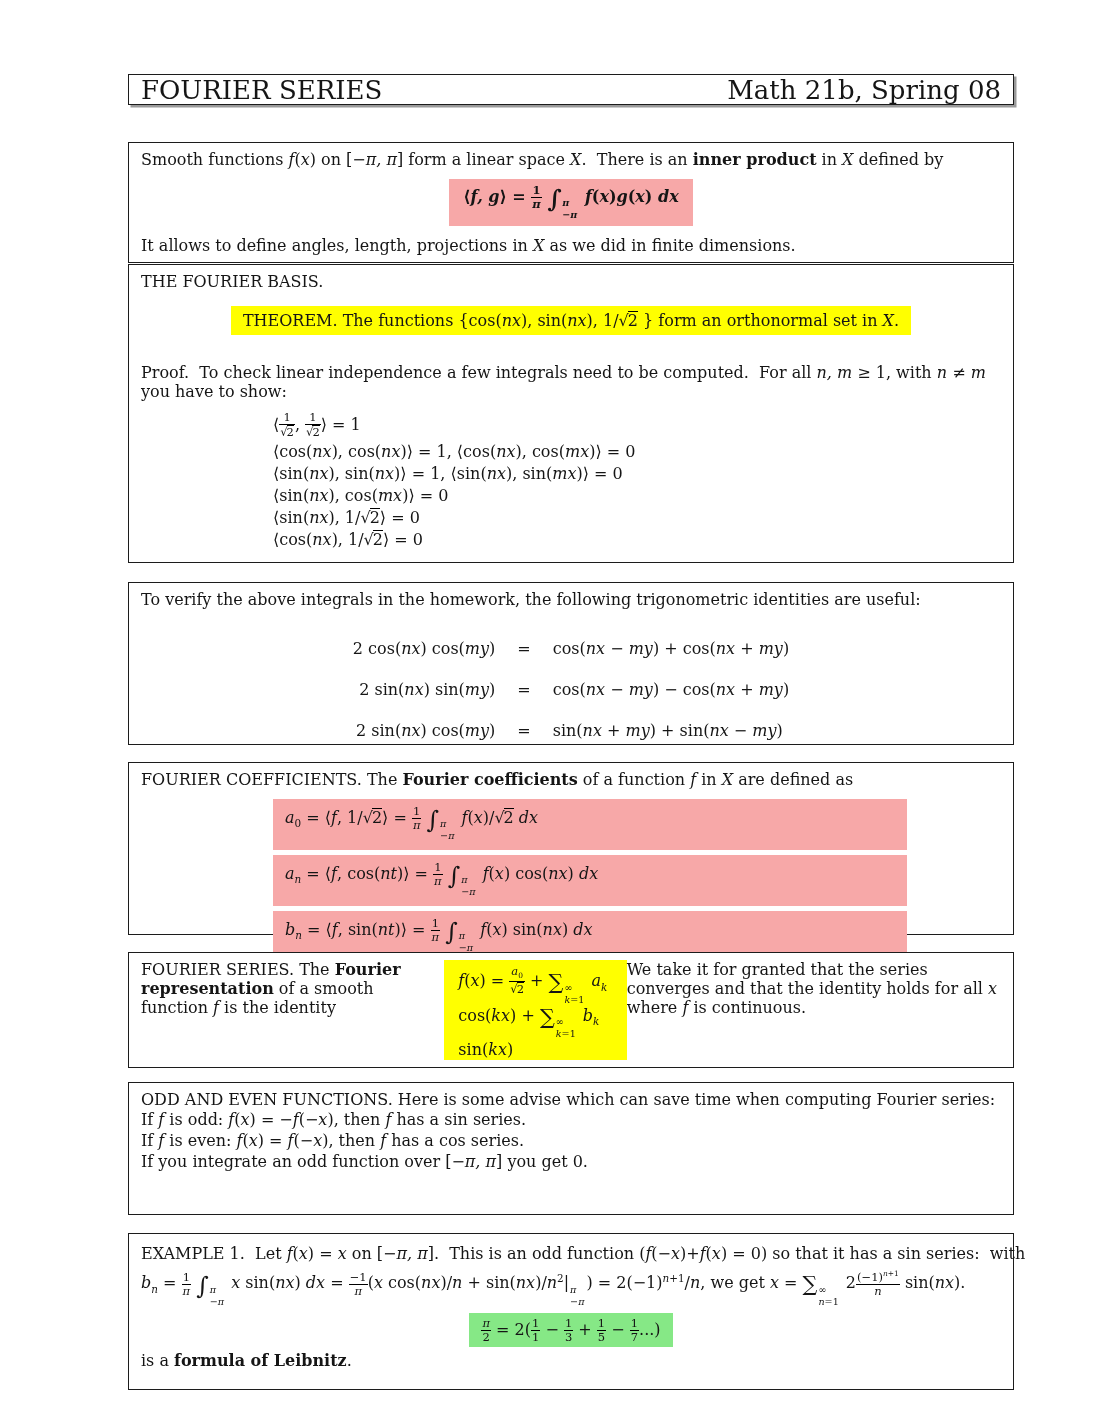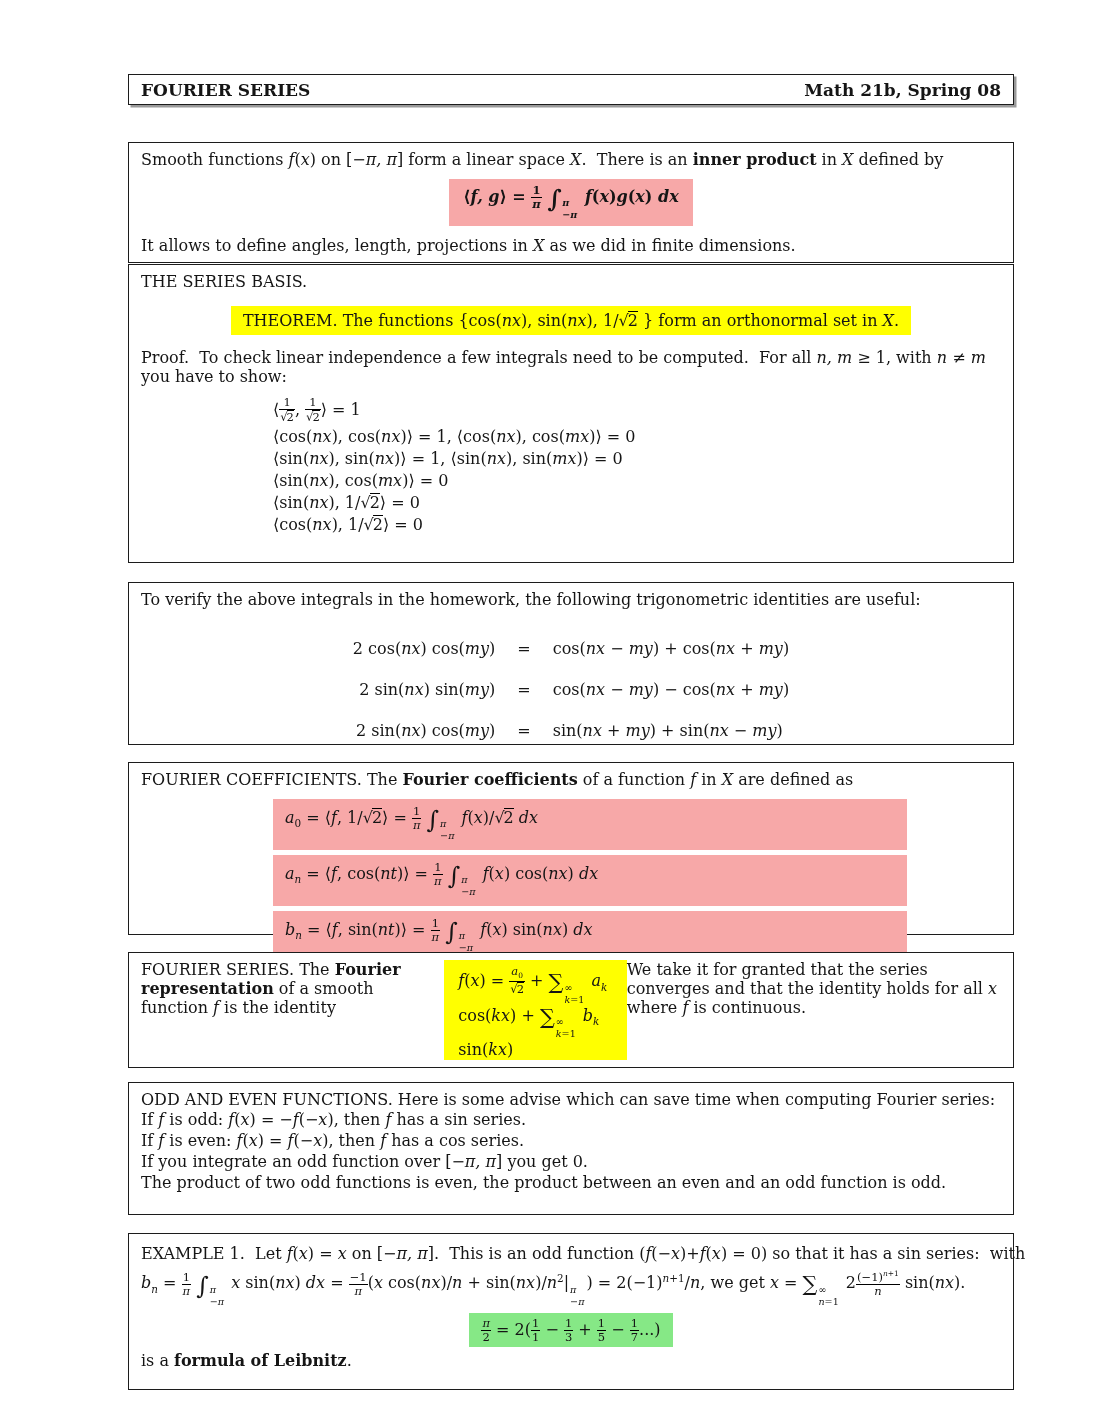--- a/index.html
+++ b/index.html
@@ -1,31 +1,31 @@
 <!DOCTYPE html>
 <html><head>
 <meta charset="utf-8">
 <style>
   html,body{margin:0;padding:0;background:#fff;}
   .page{position:relative;width:1100px;height:1424px;background:#ffffff;
         font-family:"DejaVu Serif",serif;font-size:16px;color:#151515;overflow:hidden;}
   .box{position:absolute;left:128px;width:886px;background:#fff;border:1.6px solid #1c1c1c;
        box-sizing:border-box;padding:7px 12px;}
   .hdr{top:74px;height:31px;display:flex;justify-content:space-between;align-items:center;
-       font-weight:bold;font-size:17px;padding:9px 12px;box-shadow:2.5px 2.5px 0 #9a9a9a;}
+       font-weight:normal;font-size:26px;padding:9px 12px;box-shadow:2.5px 2.5px 0 #9a9a9a;}
   .b1{top:142px;height:121px;display:flex;flex-direction:column;justify-content:space-between;}
   .b2{top:264px;height:299px;}
   .b3{top:582px;height:163px;}
   .b4{top:762px;height:173px;}
   .b5{top:952px;height:116px;display:flex;flex-direction:row;justify-content:space-between;}
   .b6{top:1082px;height:133px;}
   .b7{top:1233px;height:157px;}
   .hl{width:fit-content;padding:5px 14px;}
   .centered{margin-left:auto;margin-right:auto;}
-  .theorem{margin:15px auto 13px;padding:5px 12px;width:fit-content;}
+  .theorem{margin:15px auto 28px;padding:5px 12px;width:fit-content;}
   .proofeqs{margin:10px 0 0 132px;}
   .proofeqs div{margin-bottom:3px;}
   .idgrid{display:grid;grid-template-columns:auto auto auto;column-gap:14px;row-gap:13px;
           width:fit-content;margin:30px auto 0;gap:22px;}
   .idl{text-align:right;}
   .crow{width:634px;margin:0 16px 5px 132px;padding:6px 12px 8px;box-sizing:border-box;}
   .crow.first{margin-top:10px;}
   .oelines{line-height:21px;}
   .exline{line-height:25px;white-space:nowrap;}
   .exformula{margin:5px auto 4px;padding:4px 12px;width:fit-content;}
@@ -56,21 +56,21 @@
   <div class="box b1">
     <div>Smooth functions <i>f</i>(<i>x</i>) on [−<i>π, π</i>] form a linear space <i>X</i>.&nbsp; There is an <b>inner product</b> in <i>X</i> defined by</div>
     <div class="hl centered" style="background: rgb(247, 168, 168); font-weight: bold;"><span class="ab">⟨</span><i>f, g</i><span class="ab">⟩</span> = <span class="frac"><span class="up">1</span><span class="dn"><i>π</i></span></span> <span class="int">∫</span><span class="ss">
           <span><i>π</i></span>
           <span>−<i>π</i></span>
         </span> <i>f</i>(<i>x</i>)<i>g</i>(<i>x</i>) <i>dx</i></div>
     <div>It allows to define angles, length, projections in <i>X</i> as we did in finite dimensions.</div>
   </div>
 
   <div class="box b2">
-    <div>THE SERIES BASIS.</div>
+    <div>THE FOURIER BASIS.</div>
     <div class="theorem" style="background: rgb(255, 255, 0);">THEOREM. The functions {cos(<i>nx</i>), sin(<i>nx</i>), 1/<span class="rt">√</span><span class="sqv">2</span> } form an orthonormal set in <i>X</i>.</div>
     <div>Proof.&nbsp; To check linear independence a few integrals need to be computed.&nbsp; For all <i>n, m</i> ≥ 1, with <i>n</i> ≠ <i>m</i> you have to show:</div>
     <div class="proofeqs">
       <div><span class="ab">⟨</span><span class="frac"><span class="up">1</span><span class="dn"><span class="rt">√</span><span class="sqv">2</span></span></span>, <span class="frac"><span class="up">1</span><span class="dn"><span class="rt">√</span><span class="sqv">2</span></span></span><span class="ab">⟩</span> = 1</div>
       <div><span class="ab">⟨</span>cos(<i>nx</i>), cos(<i>nx</i>)<span class="ab">⟩</span> = 1, <span class="ab">⟨</span>cos(<i>nx</i>), cos(<i>mx</i>)<span class="ab">⟩</span> = 0</div>
       <div><span class="ab">⟨</span>sin(<i>nx</i>), sin(<i>nx</i>)<span class="ab">⟩</span> = 1, <span class="ab">⟨</span>sin(<i>nx</i>), sin(<i>mx</i>)<span class="ab">⟩</span> = 0</div>
       <div><span class="ab">⟨</span>sin(<i>nx</i>), cos(<i>mx</i>)<span class="ab">⟩</span> = 0</div>
       <div><span class="ab">⟨</span>sin(<i>nx</i>), 1/<span class="rt">√</span><span class="sqv">2</span><span class="ab">⟩</span> = 0</div>
       <div><span class="ab">⟨</span>cos(<i>nx</i>), 1/<span class="rt">√</span><span class="sqv">2</span><span class="ab">⟩</span> = 0</div>
     </div>
@@ -118,21 +118,20 @@
         </span> <i>b</i><sub><i>k</i></sub> sin(<i>kx</i>)</div>
     <div>We take it for granted that the series converges and that the identity holds for all <i>x</i> where <i>f</i> is continuous.</div>
   </div>
 
   <div class="box b6">
     <div>ODD AND EVEN FUNCTIONS. Here is some advise which can save time when computing Fourier series:</div>
     <div class="oelines">
       <div>If <i>f</i> is odd: <i>f</i>(<i>x</i>) = −<i>f</i>(−<i>x</i>), then <i>f</i> has a sin series.</div>
       <div>If <i>f</i> is even: <i>f</i>(<i>x</i>) = <i>f</i>(−<i>x</i>), then <i>f</i> has a cos series.</div>
       <div>If you integrate an odd function over [−<i>π, π</i>] you get 0.</div>
-      <div>The product of two odd functions is even, the product between an even and an odd function is odd.</div>
     </div>
   </div>
 
   <div class="box b7">
     <div class="exline">EXAMPLE 1.&nbsp; Let <i>f</i>(<i>x</i>) = <i>x</i> on [−<i>π, π</i>].&nbsp; This is an odd function (<i>f</i>(−<i>x</i>)+<i>f</i>(<i>x</i>) = 0) so that it has a sin series:&nbsp; with</div>
     <div class="exline"><i>b</i><sub><i>n</i></sub> = <span class="frac"><span class="up">1</span><span class="dn"><i>π</i></span></span> <span class="int">∫</span><span class="ss">
           <span><i>π</i></span>
           <span>−<i>π</i></span>
         </span> <i>x</i> sin(<i>nx</i>) <i>dx</i> = <span class="frac"><span class="up">−1</span><span class="dn"><i>π</i></span></span>(<i>x</i> cos(<i>nx</i>)/<i>n</i> + sin(<i>nx</i>)/<i>n</i><sup>2</sup>|<span class="ss">
           <span><i>π</i></span>

